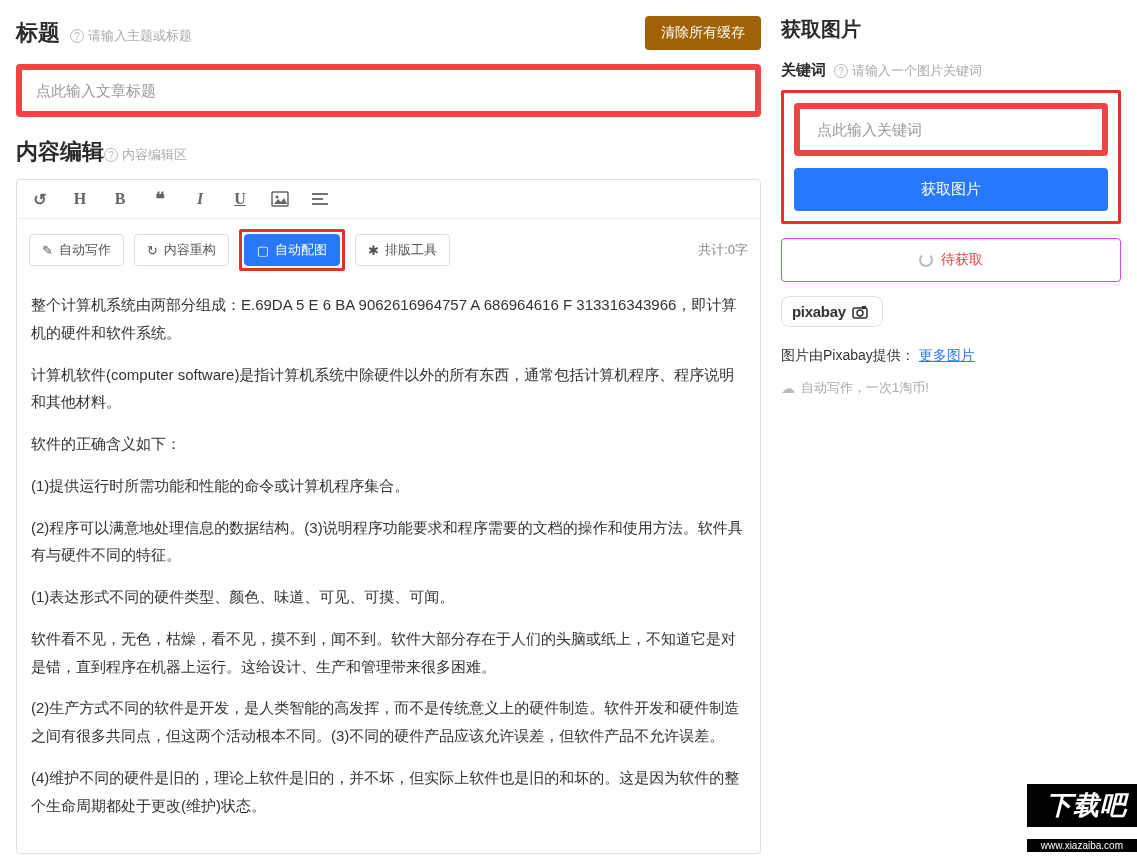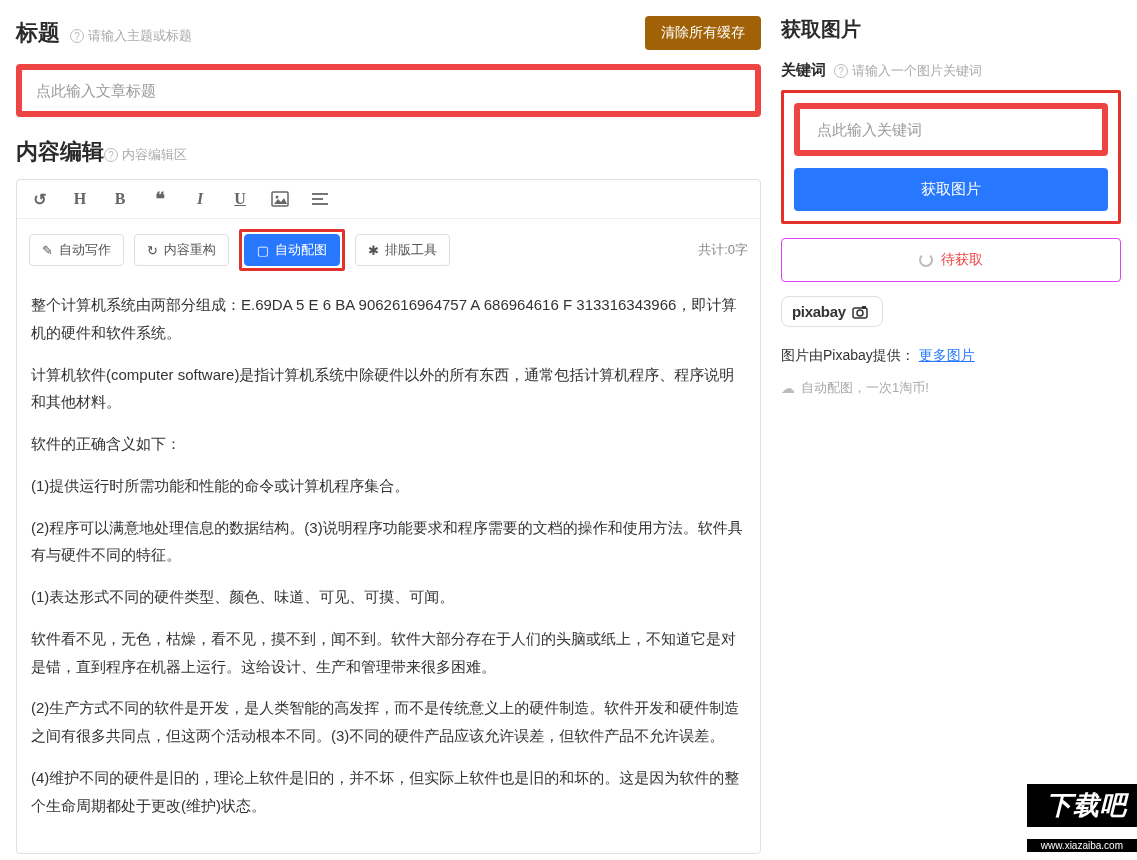--- a/index.html
+++ b/index.html
@@ -399,21 +399,21 @@
         </svg>
     </div>
 
     <div class="credit-row">
       <span>图片由Pixabay提供：</span>
       <a href="#">更多图片</a>
     </div>
 
     <div class="note-row">
       <span class="cloud-icon">☁</span>
-      <span>自动配图，一次1淘币!</span>
+      <span>自动写作，一次1淘币!</span>
     </div>
   </div>
 </div>
 
 <div class="watermark">
   <div class="logo">下载吧</div>
   <div class="url">www.xiazaiba.com</div>
 </div>
 
 </body></html>

